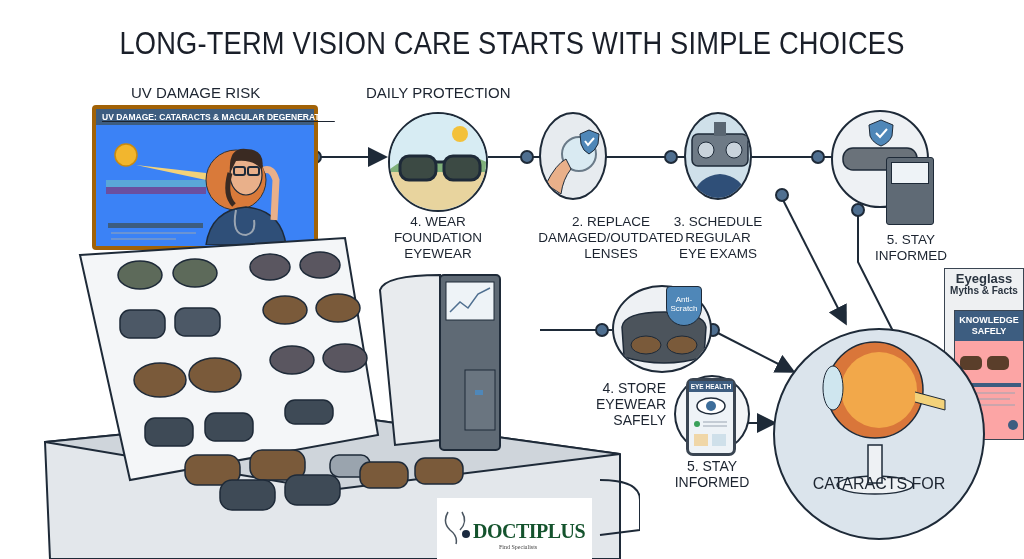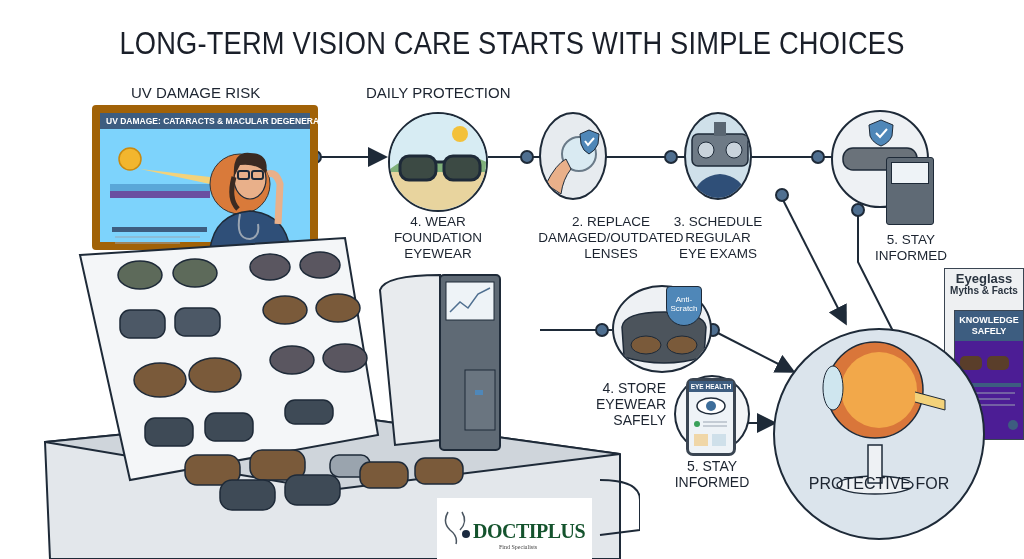--- a/index.html
+++ b/index.html
@@ -23,21 +23,21 @@
   .circle {
     border-radius: 50%; border: 2.5px solid #1e2a38; overflow: hidden;
     background: #e7ebef;
   }
   .dot {
     width: 14px; height: 14px; border-radius: 50%;
     background: #4f6f90; border: 2px solid #1e2a38;
   }
   svg.lines { position: absolute; left: 0; top: 0; }
   .panel {
-    background: #7dd3fc; border: 8px solid #a16207; border-radius: 4px;
+    background: #3b82f6; border: 4px solid #a16207; border-radius: 4px; text-decoration: underline;
   }
   .uv-header {
     background: #3d5d80; color: #fff; font-size: 8.5px; font-weight: bold;
     padding: 3px 6px; white-space: nowrap;
   }
   .leaflet { background: #eef0f2; border: 1.5px solid #3a4552; }
   .kc-header {
     background: #3d5d80; color: #fff; font-size: 9px; font-weight: bold;
     text-align: center; line-height: 11px; padding: 4px 2px;
   }
@@ -242,21 +242,21 @@
   <div>5. STAY</div>
     <div>INFORMED</div>
 </div>
 
 <div class="abs leaflet" style="left:944px;top:268px;width:80px;height:120px;">
   <div style="text-align:center;font-size:11px;font-weight:bold;line-height:12px;padding-top:4px;color:#2a3440;">
     <div style="font-size:13px;">Eyeglass</div>
     <div style="font-size:10px;">Myths &amp; Facts</div>
   </div>
 </div>
-<div class="abs leaflet" style="left:954px;top:310px;width:70px;height:130px;background:#4c1d95;">
+<div class="abs leaflet" style="left:954px;top:310px;width:70px;height:130px;background:#fca5a5;">
   <div class="kc-header">
     <div>KNOWLEDGE</div>
       <div>SAFELY</div>
   </div>
   <svg width="70" height="100">
     <rect x="5" y="15" width="22" height="14" rx="5" fill="#5a3e2a"></rect>
     <rect x="32" y="15" width="22" height="14" rx="5" fill="#5a3e2a"></rect>
     <rect x="8" y="42" width="58" height="4" fill="#3d5d80"></rect>
     <line x1="10" y1="52" x2="60" y2="52" stroke="#9aa5b2"></line>
     <line x1="10" y1="58" x2="55" y2="58" stroke="#9aa5b2"></line>
@@ -269,21 +269,21 @@
   <svg width="212" height="212">
     <ellipse cx="100" cy="155" rx="38" ry="9" fill="#eef1f4" stroke="#1e2a38" stroke-width="1.5"></ellipse>
     <rect x="93" y="115" width="14" height="38" fill="#eef1f4" stroke="#1e2a38" stroke-width="1.5"></rect>
     <circle cx="100" cy="60" r="48" fill="#d9763a" stroke="#1e2a38" stroke-width="1.5"></circle>
     <circle cx="104" cy="60" r="38" fill="#f2a84a"></circle>
     <ellipse cx="58" cy="58" rx="10" ry="22" fill="#cfe6ef" stroke="#1e2a38"></ellipse>
     <path d="M140,62 L170,70 L170,80 L140,72" fill="#f3d27a" stroke="#1e2a38"></path>
   </svg>
 </div>
 <div class="abs final-text" style="left:773px;top:474px;width:212px;">
-  <div>PROTECTIVE FOR</div>
+  <div>CATARACTS FOR</div>
 </div>
 
 <div class="abs logo-box" style="left:437px;top:498px;width:155px;height:61px;">
   <svg class="abs" style="left:5px;top:10px;" width="30" height="40">
     <path d="M6,4 Q0,14 8,22 Q16,28 14,36" stroke="#4a5560" stroke-width="1.5" fill="none"></path>
     <path d="M20,4 Q26,14 18,22" stroke="#4a5560" stroke-width="1.5" fill="none"></path>
     <circle cx="24" cy="26" r="4" fill="#1b2a40"></circle>
   </svg>
   <div class="abs logo-text" style="left:36px;top:22px;">DOCTIPLUS</div>
   <div class="abs logo-sub" style="left:62px;top:46px;">Find Specialists</div>

